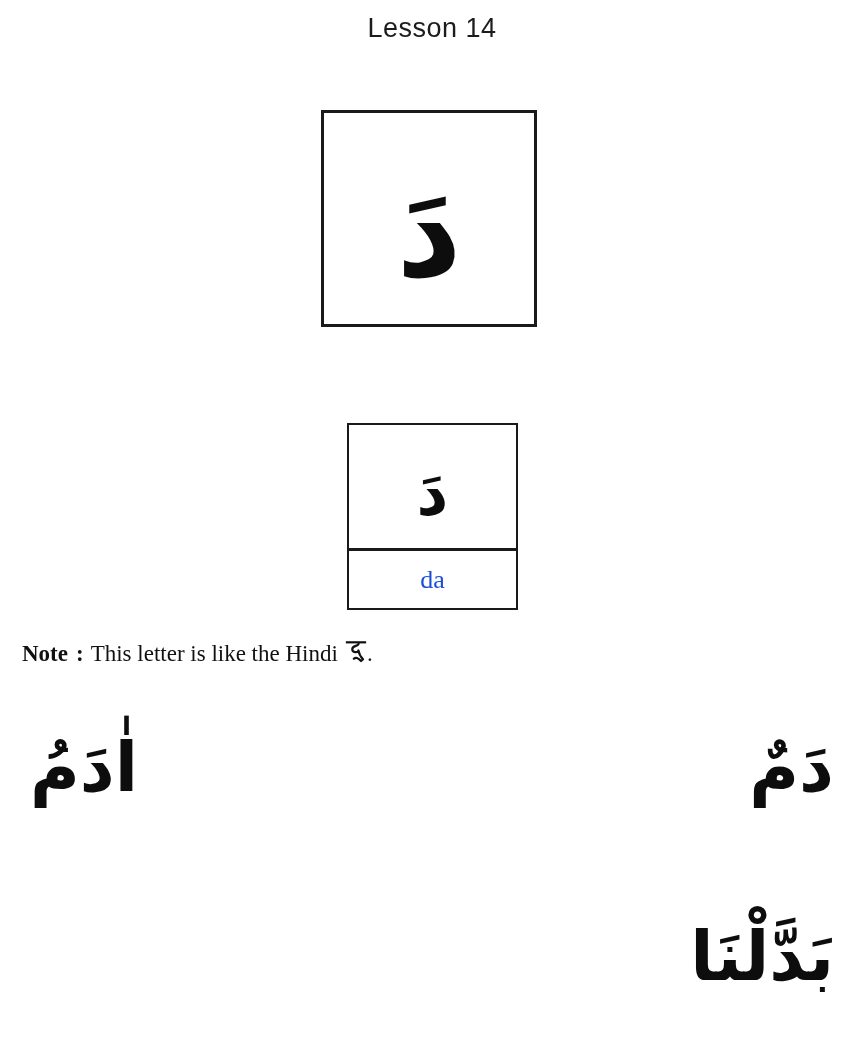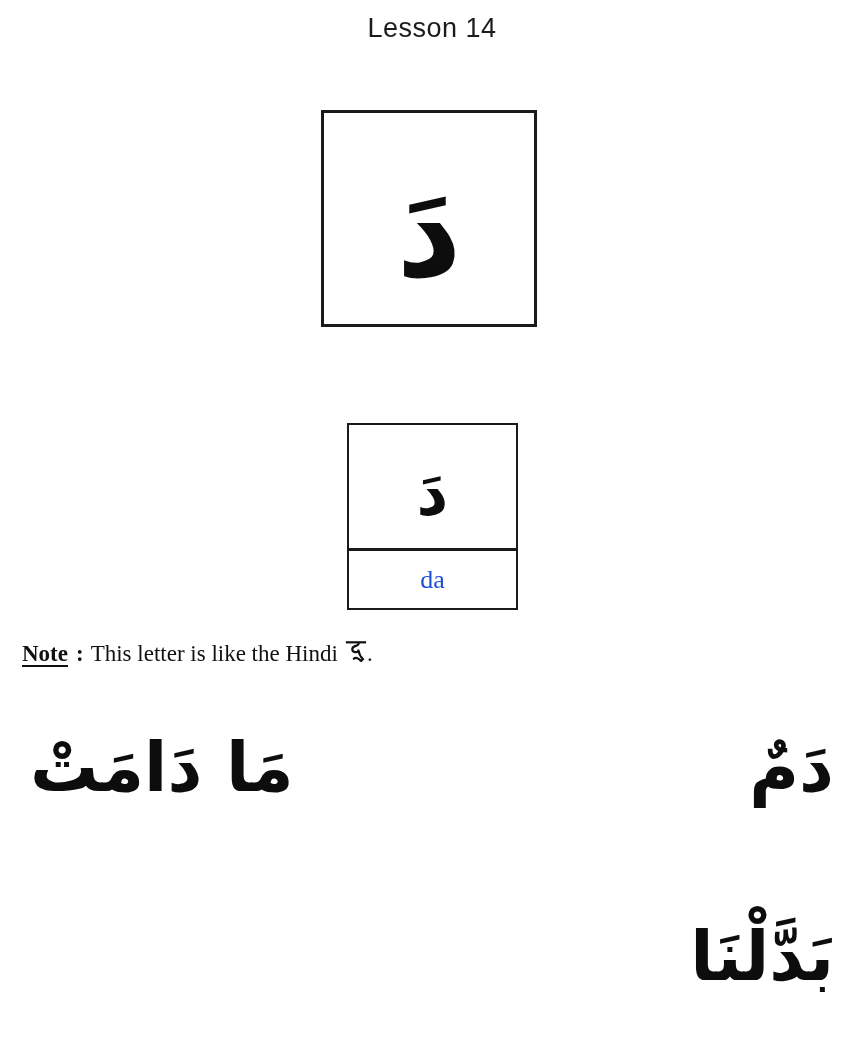--- a/index.html
+++ b/index.html
@@ -87,21 +87,20 @@
     position: absolute;
     left: 22px;
     top: 639px;
     font-family: "Liberation Serif", serif;
     font-size: 23px;
     color: #111;
     white-space: nowrap;
   }
   .note-label {
     font-weight: 700;
-    text-decoration: underline;
     text-underline-offset: 4px;
     text-decoration-thickness: 2px;
   }
   .note-sep { font-weight: 700; margin: 0 7px 0 8px; }
   .hindi-glyph {
     display: inline-block;
     width: 22px;
     height: 26px;
     margin-left: 7px;
     vertical-align: -4px;
@@ -148,20 +147,20 @@
 
   <div class="note-line">
     <span class="note-label">Note</span><span class="note-sep">:</span><span class="note-text">This letter is like the Hindi</span><span class="hindi-glyph" role="img" aria-label="द"><svg viewBox="0 0 100 110" xmlns="http://www.w3.org/2000/svg">
         <rect x="4" y="6" width="92" height="10" fill="#111"></rect>
         <path d="M62 16 C62 30 33 24 33 42 C33 58 58 60 61 48 C63 62 66 72 82 88 L73 96 C60 80 48 78 40 86" fill="none" stroke="#111" stroke-width="10" stroke-linecap="round" stroke-linejoin="round"></path>
       </svg></span><span class="note-period">.</span>
   </div>
 
   <div class="practice-row row-1">
     <span class="practice-word">دَمٌ</span>
-    <span class="practice-word">مَا دَامَتْ</span>
+    <span class="practice-word">اٰدَمُ</span>
   </div>
 
   <div class="practice-row row-2">
     <span class="practice-word">بَدَّلْنَا</span>
   </div>
 
 </div>
 
 </body></html>

